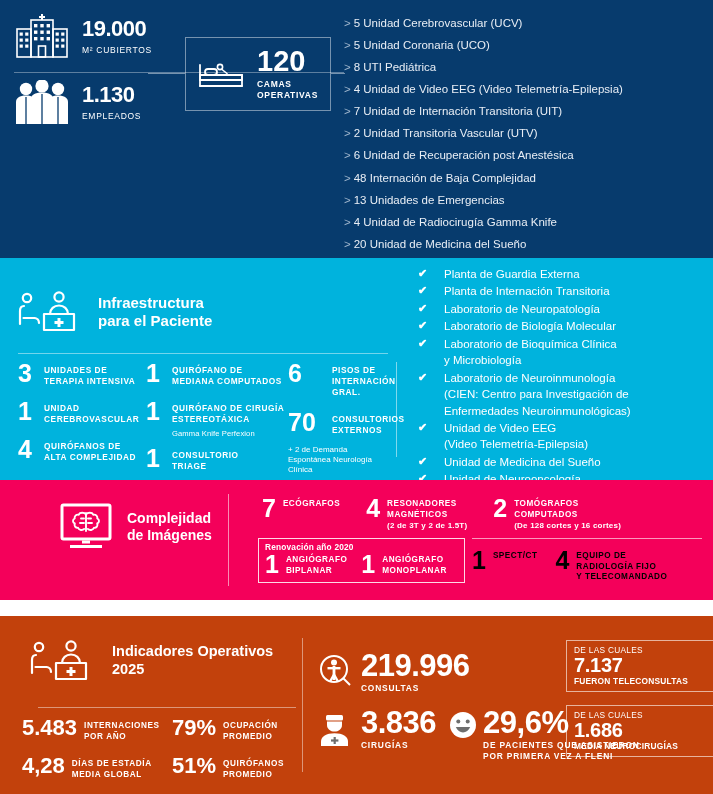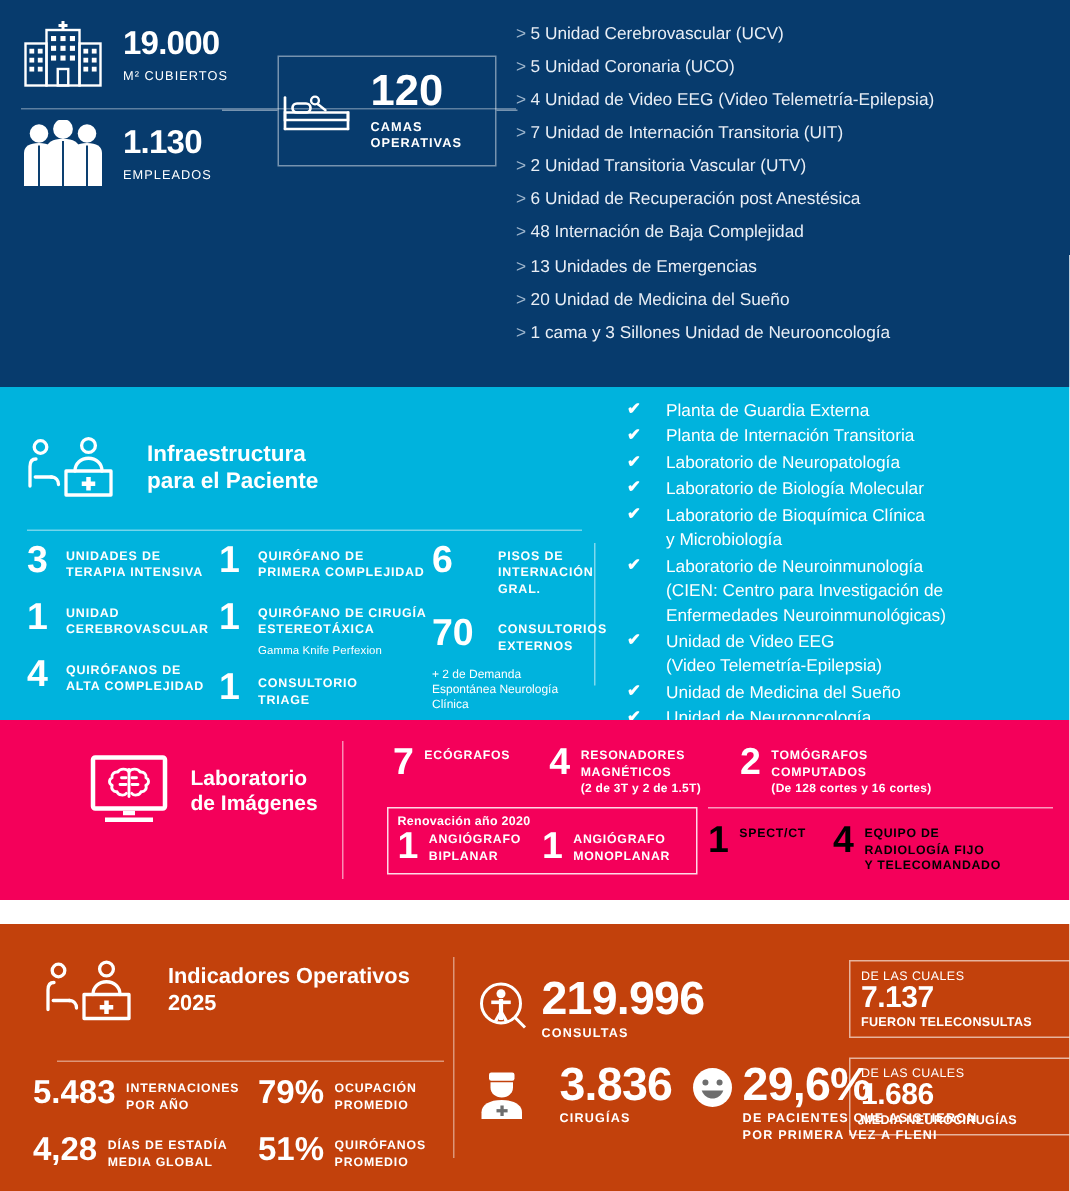--- a/index.html
+++ b/index.html
@@ -30,21 +30,21 @@
     margin-top:5px; text-transform:uppercase;
   }
   .divider-h {
     position:absolute; left:14px; top:72px; width:330px; height:1px;
     background:rgba(255,255,255,0.35);
   }
 
   .beds-box {
     position:absolute; left:185px; top:37px; width:146px; height:74px;
     border:1px solid rgba(255,255,255,0.45);
-    display:flex; align-items:center; padding-left:1px;
+    display:flex; align-items:center; padding-left:11px;
   }
   .beds-num { font-size:29px; font-weight:bold; line-height:1; }
   .beds-cap { font-size:8.5px; font-weight:bold; letter-spacing:0.7px; line-height:1.25; margin-top:3px; }
 
   .connector {
     position:absolute; background:rgba(255,255,255,0.45); height:1px;
   }
 
   .navy-list { position:absolute; left:344px; top:12px; width:365px; }
   .navy-list li {
@@ -234,26 +234,28 @@
       <div class="beds-cap">
         <span>CAMAS</span><br>
         <span>OPERATIVAS</span>
       </div>
     </div>
   </div>
 
   <ul class="navy-list" id="navy-list">
       <li><span class="chev">&gt;</span><span>5 Unidad Cerebrovascular (UCV)</span></li>
       <li><span class="chev">&gt;</span><span>5 Unidad Coronaria (UCO)</span></li>
+      <li><span class="chev">&gt;</span><span>8 UTI Pediátrica</span></li>
       <li><span class="chev">&gt;</span><span>4 Unidad de Video EEG (Video Telemetría-Epilepsia)</span></li>
       <li><span class="chev">&gt;</span><span>7 Unidad de Internación Transitoria (UIT)</span></li>
       <li><span class="chev">&gt;</span><span>2 Unidad Transitoria Vascular (UTV)</span></li>
       <li><span class="chev">&gt;</span><span>6 Unidad de Recuperación post Anestésica</span></li>
       <li><span class="chev">&gt;</span><span>48 Internación de Baja Complejidad</span></li>
       <li><span class="chev">&gt;</span><span>13 Unidades de Emergencias</span></li>
+      <li><span class="chev">&gt;</span><span>4 Unidad de Radiocirugía Gamma Knife</span></li>
       <li><span class="chev">&gt;</span><span>20 Unidad de Medicina del Sueño</span></li>
       <li><span class="chev">&gt;</span><span>1 cama y 3 Sillones Unidad de Neurooncología</span></li>
     </ul>
 </div>
 
 <div class="cyan">
 
   <div class="cy-title">
     <span>
       <svg width="70" height="44" viewBox="0 0 70 44">
@@ -298,21 +300,21 @@
           <div class="cy-item">
             <div class="cy-n">4</div>
             <div class="cy-lab"><span>QUIRÓFANOS DE</span><br><span>ALTA COMPLEJIDAD</span></div>
           </div>
         </div>
       </div>
     <div class="cy-col cy-col-b" id="cy-col-b">
         <div>
           <div class="cy-item">
             <div class="cy-n">1</div>
-            <div class="cy-lab"><span>QUIRÓFANO DE</span><br><span>PRIMERA COMPLEJIDAD</span></div>
+            <div class="cy-lab"><span>QUIRÓFANO DE</span><br><span>MEDIANA COMPUTADOS</span></div>
           </div>
         </div>
         <div>
           <div class="cy-item">
             <div class="cy-n">1</div>
             <div class="cy-lab"><span>QUIRÓFANO DE CIRUGÍA</span><br><span>ESTEREOTÁXICA</span></div>
           </div>
           <div class="cy-sub" style="margin-top: -9px; margin-bottom: 9px;">Gamma Knife Perfexion</div>
         </div>
         <div>
@@ -369,21 +371,21 @@
         </g>
         <g fill="none" stroke="#ffffff" stroke-width="1.9" stroke-linecap="round" stroke-linejoin="round">
           <path d="M28 11v18"></path>
           <path d="M28 12.5c-1.6-2.3-6-2.4-7.4.2-2.6-.4-4.4 1.6-3.9 3.8-2.2 1-2.4 4 .1 5-1 2.3.8 4.6 3.2 4.3.8 2.4 4.6 3 6.2 1.1"></path>
           <path d="M28 12.5c1.6-2.3 6-2.4 7.4.2 2.6-.4 4.4 1.6 3.9 3.8 2.2 1 2.4 4-.1 5 1 2.3-.8 4.6-3.2 4.3-.8 2.4-4.6 3-6.2 1.1"></path>
           <path d="M23 16.5h3M22 21h4M30 16.5h3M30 21h4"></path>
         </g>
       </svg>
     </span>
     <div class="pk-title-text">
-      <span>Laboratorio</span><br>
+      <span>Complejidad</span><br>
       <span>de Imágenes</span>
     </div>
   </div>
 
   <div class="pk-vrule"></div>
 
   <div class="pk-row1" id="pk-row1">
       <div class="pk-item" style="margin-right: 26px;">
         <div class="pk-n">7</div>
         <div class="pk-lab"><span>ECÓGRAFOS</span></div>
@@ -493,21 +495,21 @@
           </g>
         </svg>
       </span>
       <div>
         <div class="gr-bignum">219.996</div>
         <div class="gr-bigcap">CONSULTAS</div>
       </div>
     </div>
 
     <div style="display:flex; align-items:flex-start;">
-      <div class="gr-big" style="margin-right:13px;gap:12px;">
+      <div class="gr-big" style="margin-right:13px;">
         <span style="margin-right:9px; margin-top:4px;">
           <svg width="34" height="34" viewBox="0 0 34 34">
             <g fill="#ffffff">
               <rect x="8" y="2" width="17" height="5.5" rx="1.5"></rect>
               <path d="M9 8.5h15v3.5c0 4-3.4 6.6-7.5 6.6S9 16 9 12z"></path>
               <path d="M3 33v-4.5c0-5 5.4-8.2 13.5-8.2S30 23.5 30 28.5V33z"></path>
             </g>
             <g fill="#6e6e6e">
               <rect x="15.6" y="24" width="2.2" height="7"></rect>
               <rect x="13" y="26.4" width="7.4" height="2.2"></rect>

